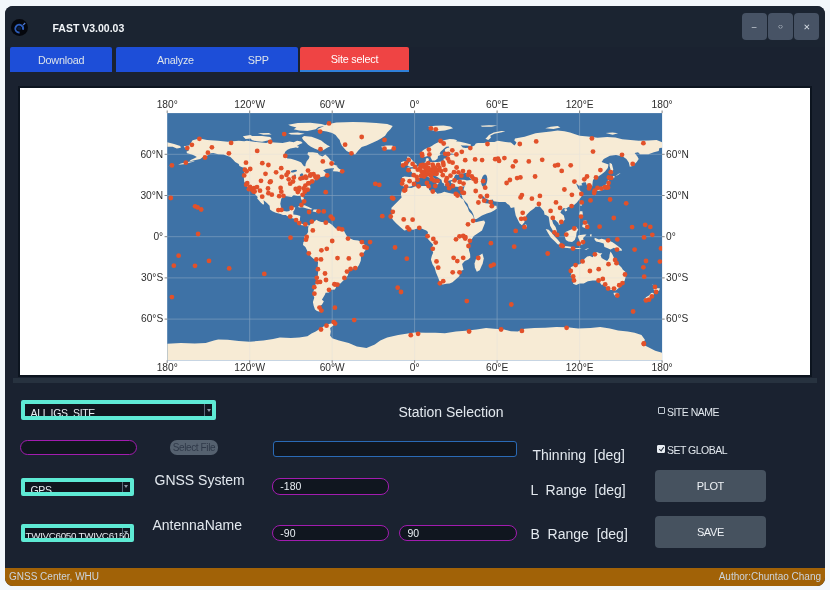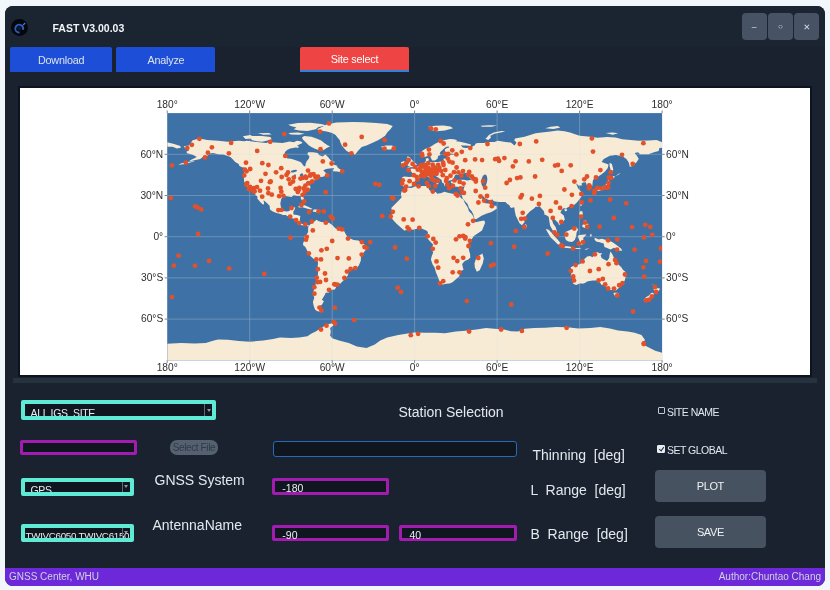--- a/index.html
+++ b/index.html
@@ -11,50 +11,51 @@
 #winbtns{position:absolute;left:736.5px;top:7px;width:78px;height:27px;display:flex;gap:1px}
 #winbtns div{flex:1;display:flex;align-items:center;justify-content:center;color:#d6dde4;font-size:8.5px;background:#475365;border-radius:4px}
 
 .tab{position:absolute;top:41px;height:25px;background:#1d4ed8;color:#dce3ea;font-size:10.8px;letter-spacing:-0.2px;display:flex;align-items:center;justify-content:center;border-radius:2px 2px 0 0}
 .tab.sel{background:#ef4444;color:#fff;border-bottom:2.5px solid #2f80d8}
 
 #panel{position:absolute;left:13.3px;top:80.4px;width:794.2px;height:290.5px;background:#fff;border:2px solid #0c141f}
 #mapwrap{position:absolute;left:0;top:0;width:790px;height:287px}
 
 .lbl{position:absolute;color:#e2e8ee;font-size:14px;white-space:pre}
-.inp{position:absolute;background:#10161f;border:3px solid #a21caf;border-radius:2px}
+.inp{position:absolute;background:#10161f;border:1px solid #a21caf;border-radius:8px}
 .dd{position:absolute;letter-spacing:-0.3px;background:#10161f;border:4px solid #5eead4;border-radius:2px;color:#e8edf2;font-size:10.5px;line-height:18px;padding-left:6px;white-space:nowrap;overflow:hidden}
 .dd .ar{position:absolute;right:0;top:0;bottom:0;width:8px;border-left:1px solid #5a6878;display:flex;align-items:center;justify-content:center}
 .dd .ar:after{content:"";border-left:2.5px solid transparent;border-right:2.5px solid transparent;border-top:3.5px solid #8b98a6}
 .btn{position:absolute;background:#46525f;border-radius:4px;color:#eef2f6;font-size:11px;letter-spacing:-0.4px;display:flex;align-items:center;justify-content:center}
 .cb{position:absolute;width:7.5px;height:7.5px;border:1px solid #c2cbd4;border-radius:1px}
 .cb.chk{background:#e8edf2;border-color:#e8edf2}
 .cb.chk:after{content:"";position:absolute;left:1.8px;top:0.3px;width:2px;height:4.2px;border:solid #222c38;border-width:0 1.2px 1.2px 0;transform:rotate(38deg)}
-#status{position:absolute;left:0;bottom:0;width:100%;height:18.5px;background:#6d28d9;color:#ccd4dd;font-size:10px;display:flex;align-items:center;justify-content:space-between;padding:5px 4px}
+#status{position:absolute;left:0;bottom:0;width:100%;height:18.5px;background:#a16207;color:#ccd4dd;font-size:10px;display:flex;align-items:center;justify-content:space-between;padding:5px 4px}
 </style></head>
 <body>
 <div id="win">
   <div id="title"></div>
   <div id="logo">
     <svg width="17" height="17" viewBox="0 0 17 17">
         <circle cx="8.5" cy="8.5" r="8.5" fill="#05070d"></circle>
         <circle cx="8.2" cy="9.6" r="3.9" fill="none" stroke="#2f62c4" stroke-width="1.9" stroke-dasharray="17 4.5" transform="rotate(120 8.2 9.6)" opacity="0.95"></circle>
         <circle cx="8.2" cy="9.6" r="2" fill="#0a1a3a"></circle>
         <line x1="12" y1="6.2" x2="14.2" y2="4" stroke="#4f7cd8" stroke-width="1.2"></line>
       </svg>
   </div>
   <div id="ttl">FAST V3.00.03</div>
   <div id="winbtns">
       <div>–</div>
       <div style="font-size:8px">○</div>
       <div>✕</div>
     </div>
 
   <div class="tab" style="left:5px;width:102.3px">Download</div>
-  <div class="tab" style="left:111.4px;width:99px">Analyze</div>
+  <div class="tab" style="left:111.4px;width:118px">Analyze</div>
+  <div class="tab" style="left:214.1px;width:78.5px">SPP</div>
   <div class="tab sel" style="left:295.1px;width:108.8px">Site select</div>
 
   <div style="position:absolute;left:8px;top:372px;width:804px;height:4.5px;background:#27323f"></div>
   <div id="panel">
       <div id="mapwrap">
         <svg width="790" height="287" viewBox="0 0 790 287" style="position:absolute;left:0;top:0">
 <rect x="147.2" y="25.1" width="494.9" height="247.2" fill="#3e72a6"></rect>
 <g clip-path="url(#mapclip)">
 <defs>
               <clipPath id="mapclip">
@@ -663,20 +664,20 @@
 
   <div class="dd" style="left:15.5px;top:471.5px;width:113.2px;height:18px;line-height:16px">GPS<span class="ar"></span></div>
   <div class="lbl" style="left:149.5px;top:466.2px">GNSS System</div>
   <div class="inp" style="left:267.3px;top:471.6px;width:116.4px;height:17px;color:#e8edf2;font-size:10.5px;line-height:15px;padding-left:7px">-180</div>
   <div class="lbl" style="left:525.5px;top:475.9px">L  Range  [deg]</div>
   <div class="btn" style="left:650.2px;top:463.8px;width:110.4px;height:32.6px">PLOT</div>
 
   <div class="dd" style="left:15.5px;top:517.5px;width:113.2px;height:18px;line-height:16px;padding-left:1px;font-size:9.8px;letter-spacing:-0.3px">TWIVC6050,TWIVC6150<span class="ar"></span></div>
   <div class="lbl" style="left:147.5px;top:511.4px">AntennaName</div>
   <div class="inp" style="left:267.3px;top:518.6px;width:116.4px;height:16.5px;color:#e8edf2;font-size:10.5px;line-height:14.5px;padding-left:7px">-90</div>
-  <div class="inp" style="left:394.4px;top:518.6px;width:117.8px;height:16.5px;color:#e8edf2;font-size:10.5px;line-height:14.5px;padding-left:7px">40</div>
+  <div class="inp" style="left:394.4px;top:518.6px;width:117.8px;height:16.5px;color:#e8edf2;font-size:10.5px;line-height:14.5px;padding-left:7px">90</div>
   <div class="lbl" style="left:525.5px;top:520.4px">B  Range  [deg]</div>
   <div class="btn" style="left:650.2px;top:509.9px;width:110.4px;height:32.3px">SAVE</div>
 
   <div id="status">
       <span>GNSS Center, WHU</span>
       <span>Author:Chuntao Chang</span>
     </div>
 </div>
 </body></html>

